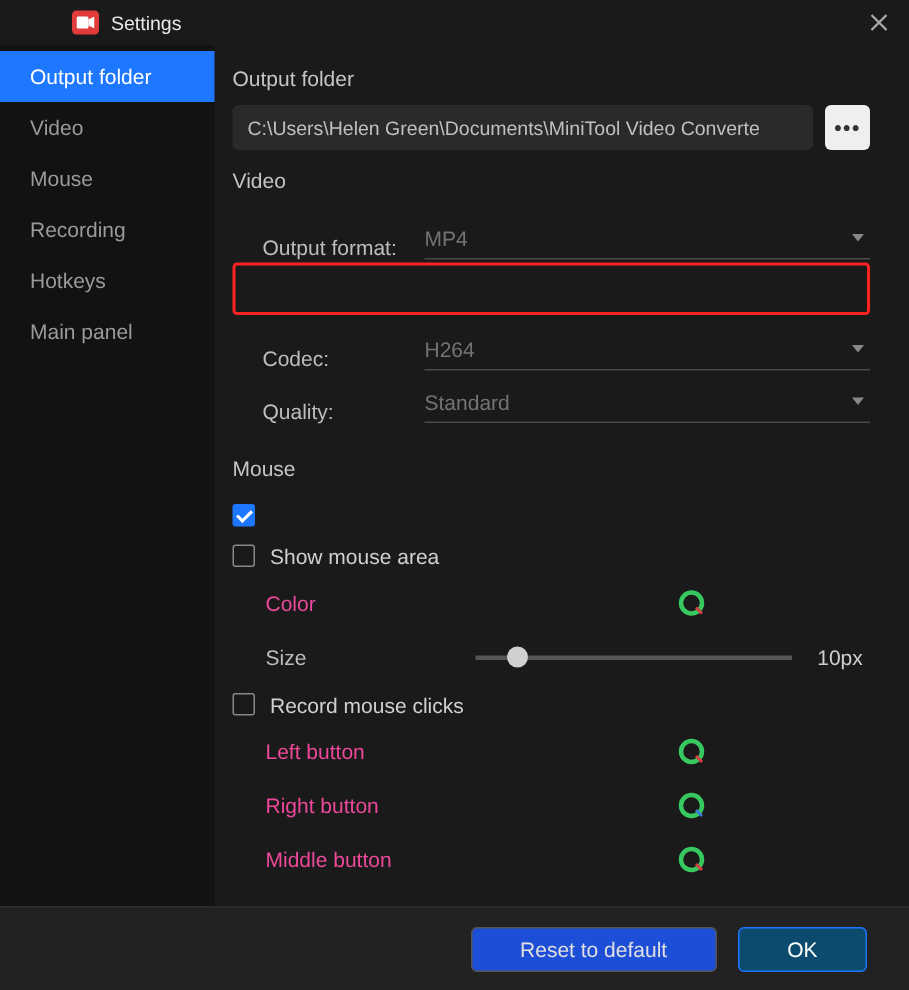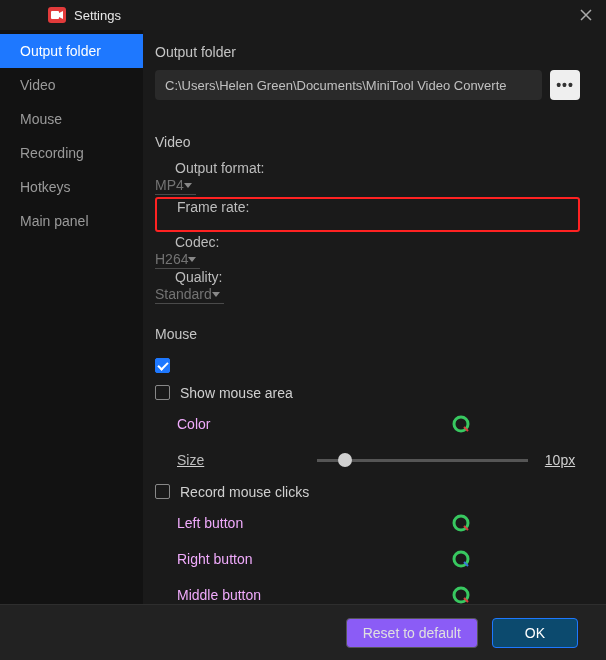--- a/index.html
+++ b/index.html
@@ -80,21 +80,21 @@
   .section-title {
     color: #c5c5c5;
     font-size: 14px;
     margin-top: 4px;
     margin-bottom: 10px;
   }
   .path-row {
     display: flex;
     gap: 8px;
     align-items: center;
-    margin-bottom: 34px;
+    margin-bottom: 12px;
   }
   .path-input {
     flex: 1;
     height: 30px;
     background: #2a2a2a;
     border-radius: 4px;
     color: #c0c0c0;
     padding: 0 10px;
     font-size: 13px;
     overflow: hidden;
@@ -110,23 +110,22 @@
     display: flex;
     align-items: center;
     justify-content: center;
     color: #333;
     cursor: pointer;
     font-weight: bold;
     letter-spacing: 1px;
   }
   .video-row {
     display: flex;
-    align-items: flex-start;
+    align-items: flex-end;
     height: 35px;
-    flex-direction: column;
   }
   .video-row .label {
     width: 128px;
     padding-left: 20px;
     color: #bdbdbd;
   }
   .select {
     flex: 1;
     height: 28px;
     border-bottom: 1px solid #4a4a4a;
@@ -181,33 +180,32 @@
     margin-top: -2px;
   }
   .indent-row {
     display: flex;
     align-items: center;
     height: 36px;
     padding-left: 22px;
   }
   .indent-row .ilabel {
     width: 140px;
-    color: #f0abfc;
+    color: #ec4899;
   }
   .indent-row .swatch {
     margin-left: auto;
     margin-right: 110px;
   }
   .swatch svg { display: block; }
   .slider-row {
     display: flex;
     align-items: center;
     height: 36px;
     padding-left: 22px;
-    text-decoration: underline;
   }
   .slider-row .ilabel { width: 140px; color: #bdbdbd; }
   .slider {
     flex: 1;
     height: 3px;
     background: #555;
     position: relative;
     margin-right: 12px;
     cursor: pointer;
   }
@@ -226,28 +224,28 @@
     background: #222;
     display: flex;
     align-items: center;
     justify-content: flex-end;
     padding-right: 28px;
     gap: 14px;
     border-top: 1px solid #2e2e2e;
   }
   .btn {
     height: 30px;
-    padding: 0 16px;
+    padding: 0 32px;
     border-radius: 4px;
     font-size: 14px;
     cursor: pointer;
     display: flex;
     align-items: center;
     border: 1px solid #555;
-    background: #8b5cf6;
+    background: #1d4ed8;
     color: #e0e0e0;
   }
   .btn.primary {
     background: #0c4a6e;
     border-color: #1e78ff;
     color: #fff;
     padding: 0 32px;
   }
 </style>
 </head>
@@ -294,21 +292,20 @@
 
       <div class="video-row">
         <div class="label">Output format:</div>
         <div class="select">
           <span>MP4</span>
           <span class="caret"></span>
         </div>
       </div>
 
       <div class="video-row hl-row">
-        <div class="label">Frame rate:</div>
       </div>
 
       <div class="video-row">
         <div class="label">Codec:</div>
         <div class="select">
           <span>H264</span>
           <span class="caret"></span>
         </div>
       </div>
 

